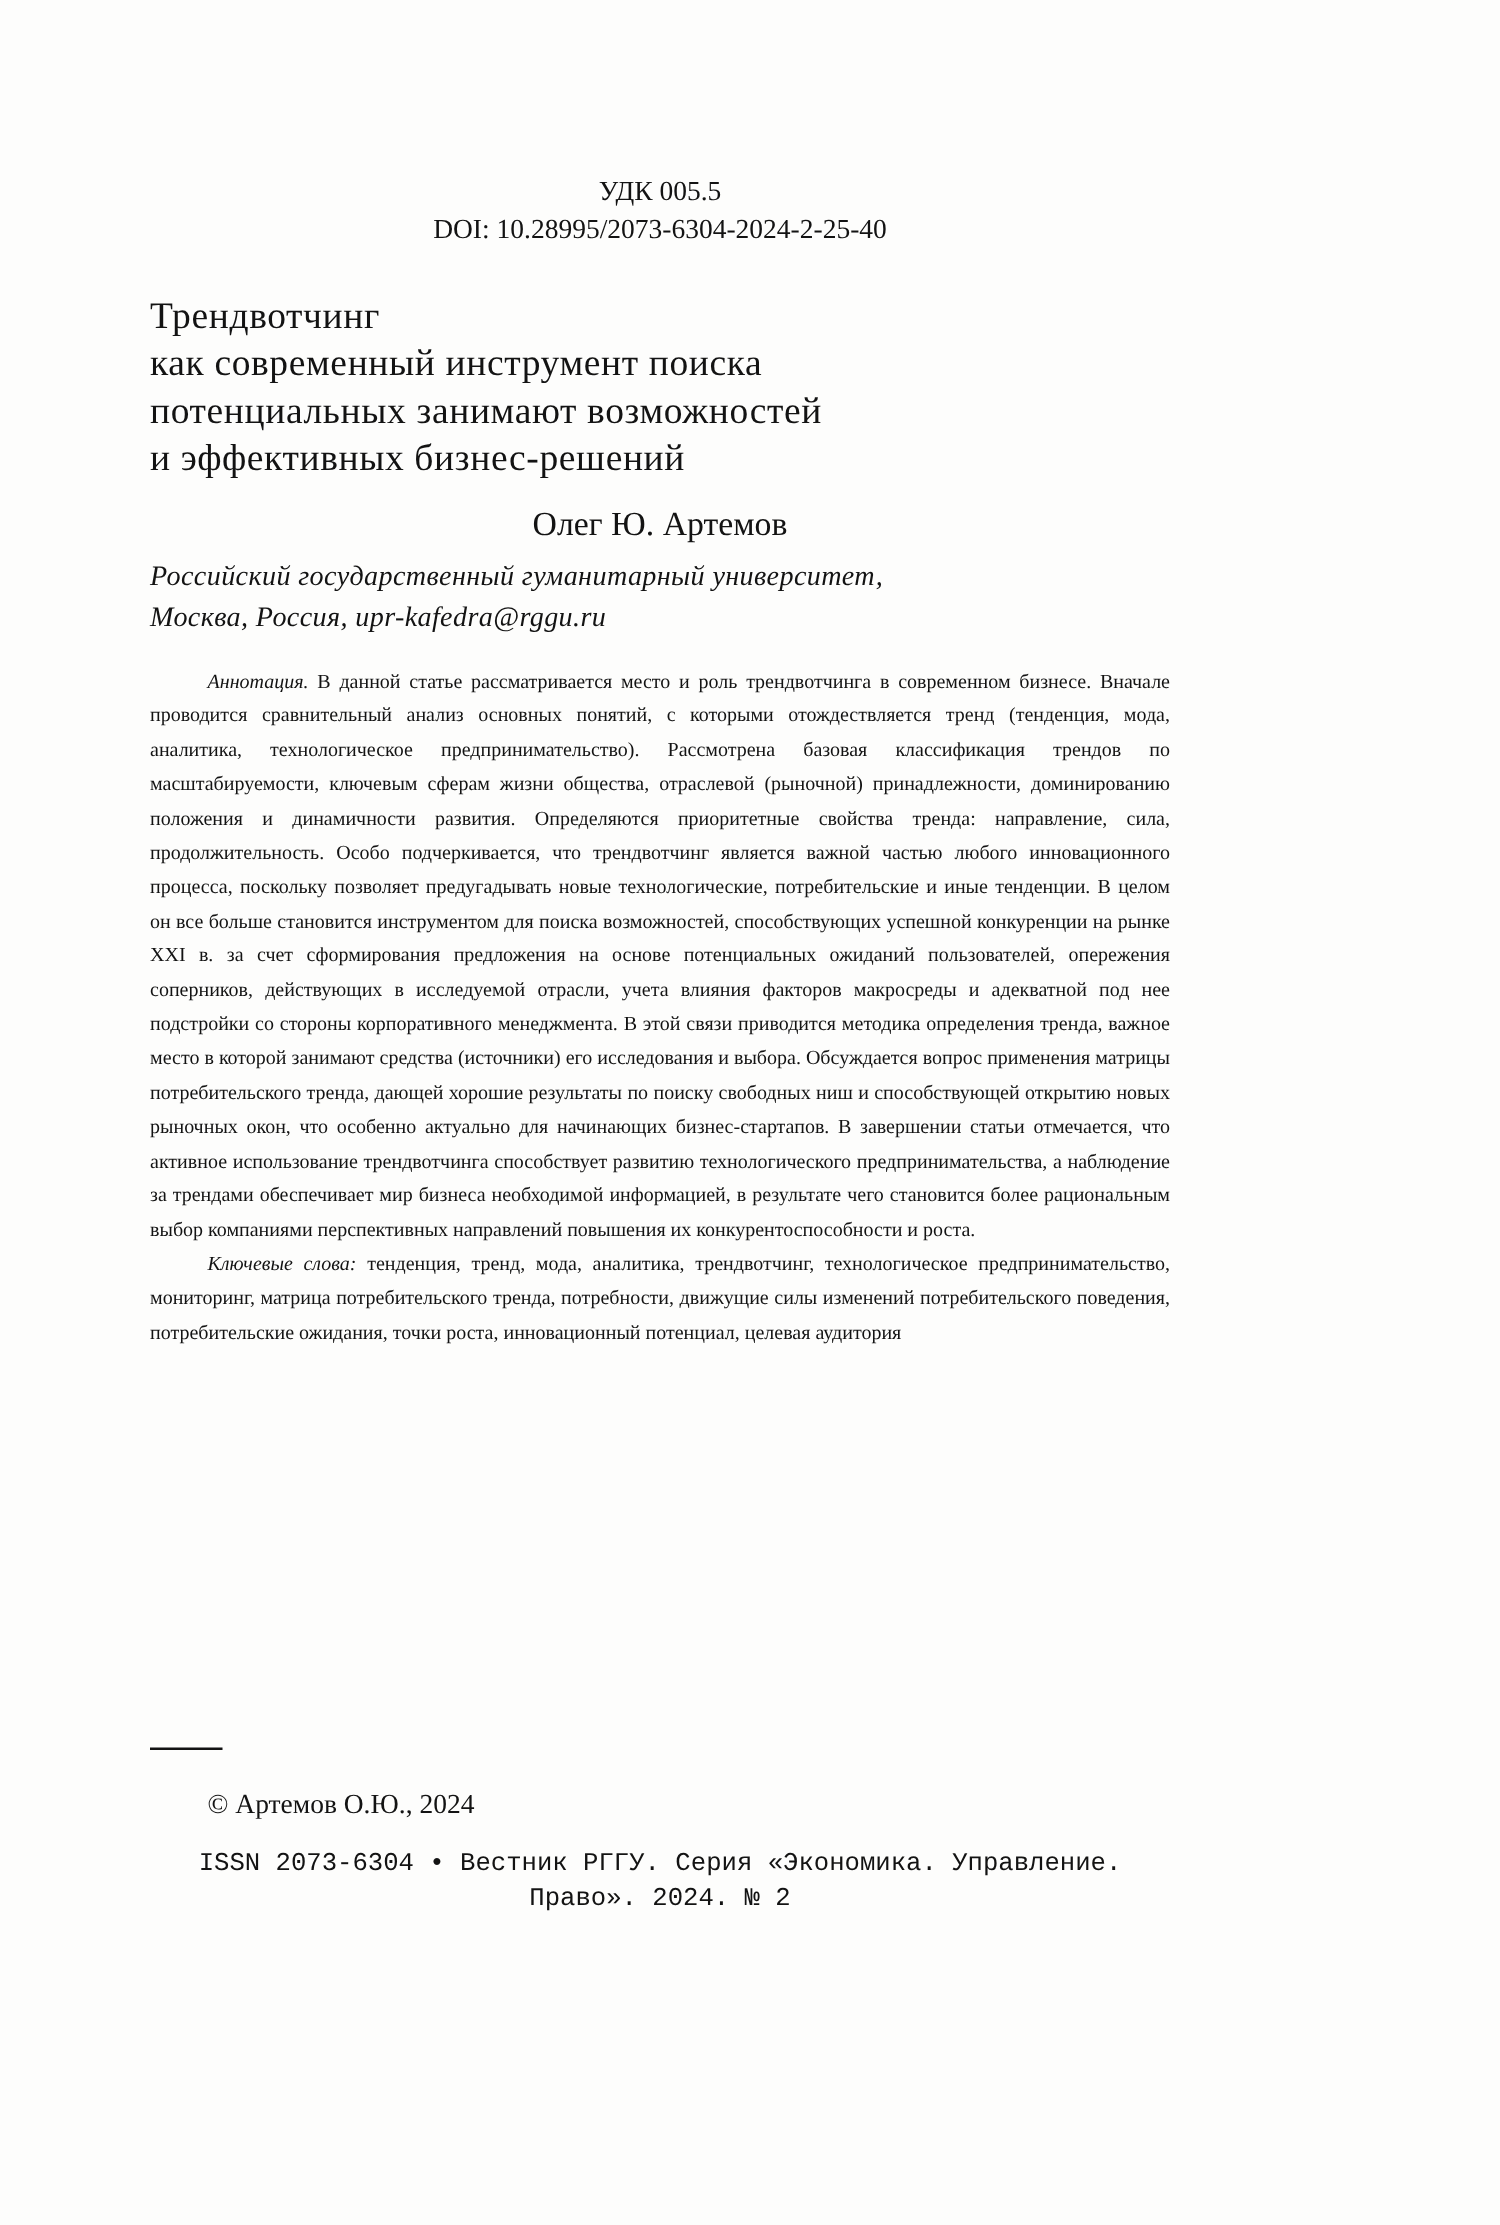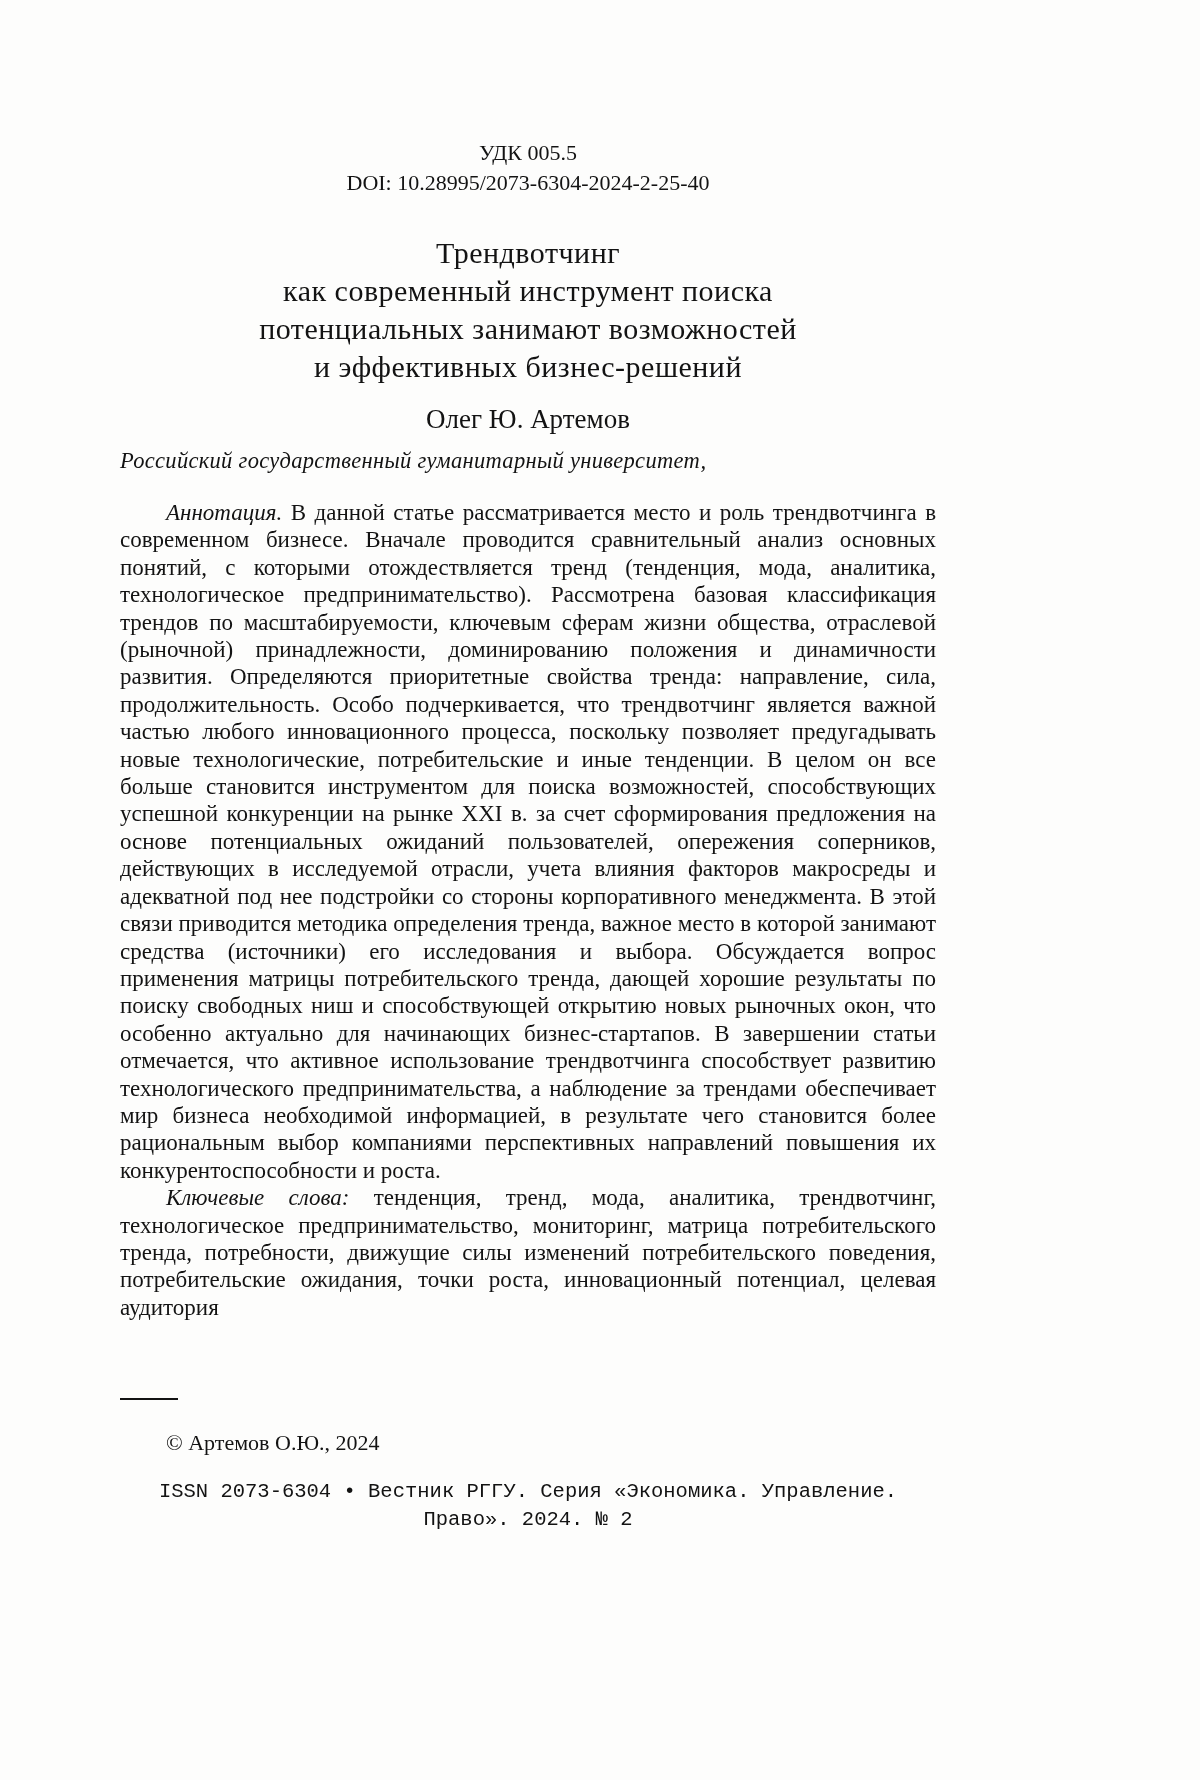--- a/index.html
+++ b/index.html
@@ -26,40 +26,39 @@
   .meta-line {
     font-size: 22px;
     line-height: 30px;
     text-align: center;
   }
   .title {
     margin: 36px 0 0 0;
     font-size: 30px;
     line-height: 38px;
     font-weight: 400;
-    text-align: center;
     letter-spacing: 0.5px;
   }
   .author {
     margin-top: 16px;
     font-size: 27px;
     line-height: 34px;
     text-align: center;
   }
   .affiliation {
     margin-top: 8px;
     font-size: 22.5px;
     line-height: 33px;
     font-style: italic;
     text-align: left;
     letter-spacing: 0.3px;
   }
   .body-par {
     margin: 0;
-    font-size: 23px;
+    font-size: 16px;
     line-height: 27.4px;
     text-align: justify;
     text-indent: 46px;
   }
   .body-par.first {
     margin-top: 22px;
   }
   .ital {
     font-style: italic;
   }
@@ -102,20 +101,21 @@
       <span style="display:block">Трендвотчинг</span>
       <span style="display:block">как современный инструмент поиска</span>
       <span style="display:block">потенциальных занимают возможностей</span>
       <span style="display:block">и эффективных бизнес-решений</span>
     </h1>
 
     <div class="author">Олег Ю. Артемов</div>
 
     <div class="affiliation">
       <span style="display:block">Российский государственный гуманитарный университет,</span>
+      <span style="display:block">Москва, Россия, upr-kafedra@rggu.ru</span>
     </div>
 
     <p class="body-par first">
       <span class="ital">Аннотация.</span>
       <span>В данной статье рассматривается место и роль трендвотчинга в современном бизнесе. Вначале проводится сравнительный анализ основных понятий, с которыми отождествляется тренд (тенденция, мода, аналитика, технологическое предпринимательство). Рассмотрена базовая классификация трендов по масштабируемости, ключевым сферам жизни общества, отраслевой (рыночной) принадлежности, доминированию положения и динамичности развития. Определяются приоритетные свойства тренда: направление, сила, продолжительность. Особо подчеркивается, что трендвотчинг является важной частью любого инновационного процесса, поскольку позволяет предугадывать новые технологические, потребительские и иные тенденции. В целом он все больше становится инструментом для поиска возможностей, способствующих успешной конкуренции на рынке XXI в. за счет сформирования предложения на основе потенциальных ожиданий пользователей, опережения соперников, действующих в исследуемой отрасли, учета влияния факторов макросреды и адекватной под нее подстройки со стороны корпоративного менеджмента. В этой связи приводится методика определения тренда, важное место в которой занимают средства (источники) его исследования и выбора. Обсуждается вопрос применения матрицы потребительского тренда, дающей хорошие результаты по поиску свободных ниш и способствующей открытию новых рыночных окон, что особенно актуально для начинающих бизнес-стартапов. В завершении статьи отмечается, что активное использование трендвотчинга способствует развитию технологического предпринимательства, а наблюдение за трендами обеспечивает мир бизнеса необходимой информацией, в результате чего становится более рациональным выбор компаниями перспективных направлений повышения их конкурентоспособности и роста.</span>
     </p>
 
     <p class="body-par">
       <span class="ital">Ключевые слова:</span>
       <span>тенденция, тренд, мода, аналитика, трендвотчинг, технологическое предпринимательство, мониторинг, матрица потребительского тренда, потребности, движущие силы изменений потребительского поведения, потребительские ожидания, точки роста, инновационный потенциал, целевая аудитория</span>

